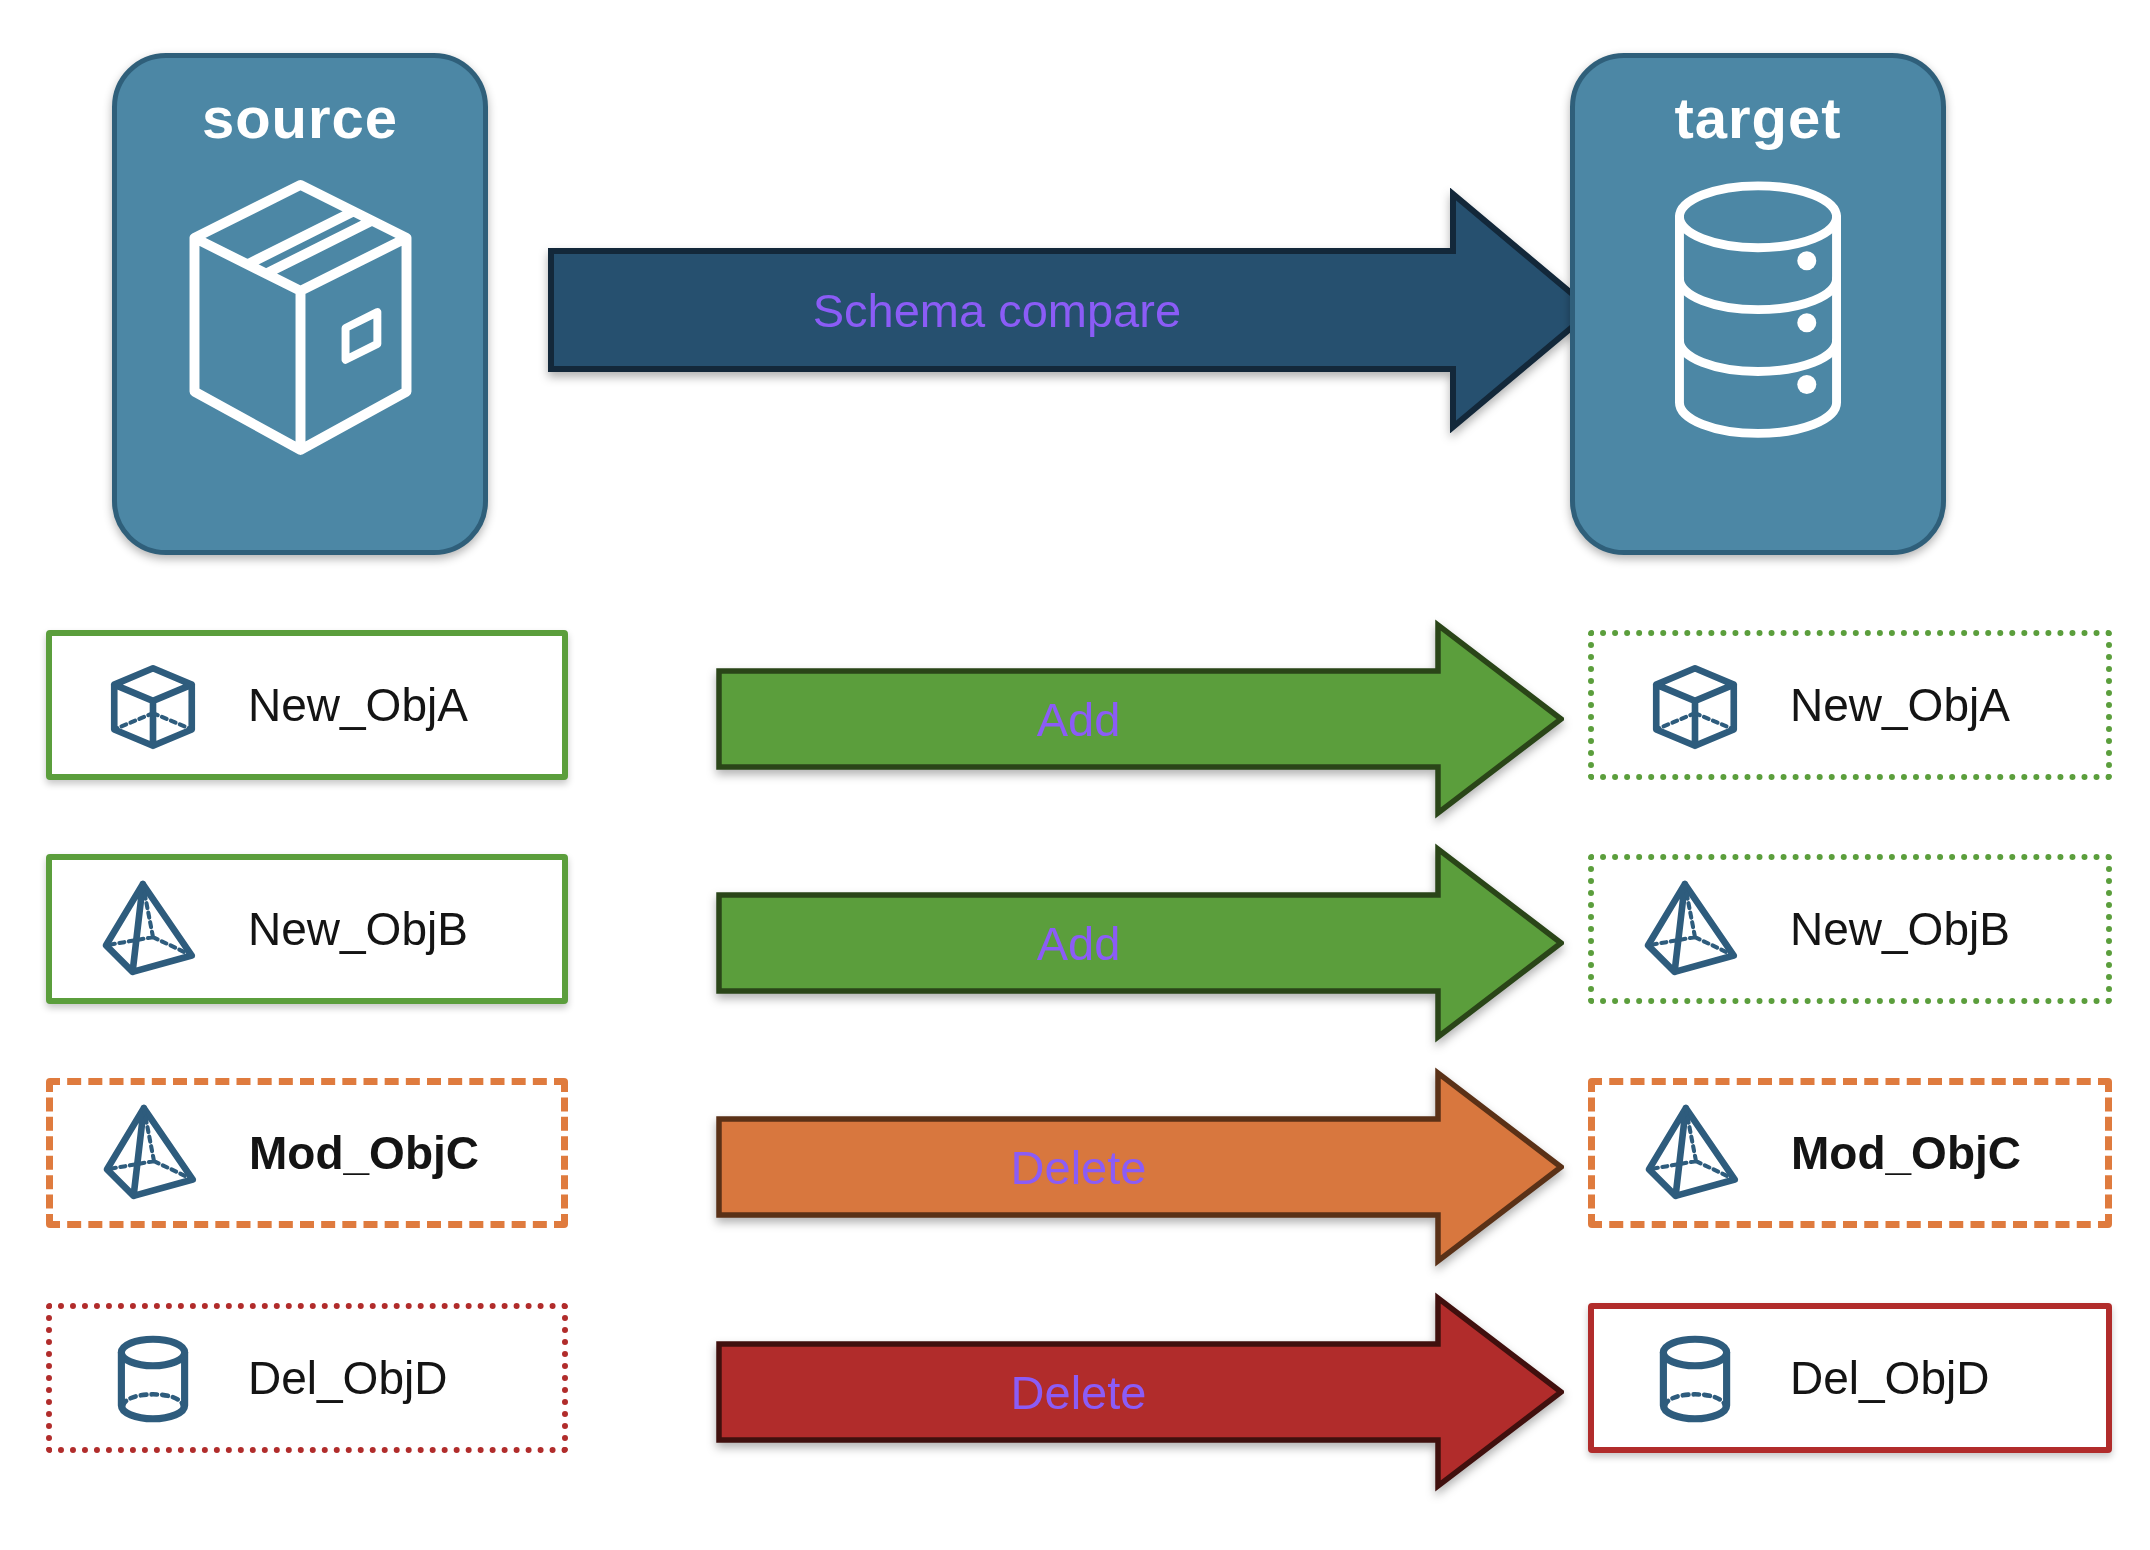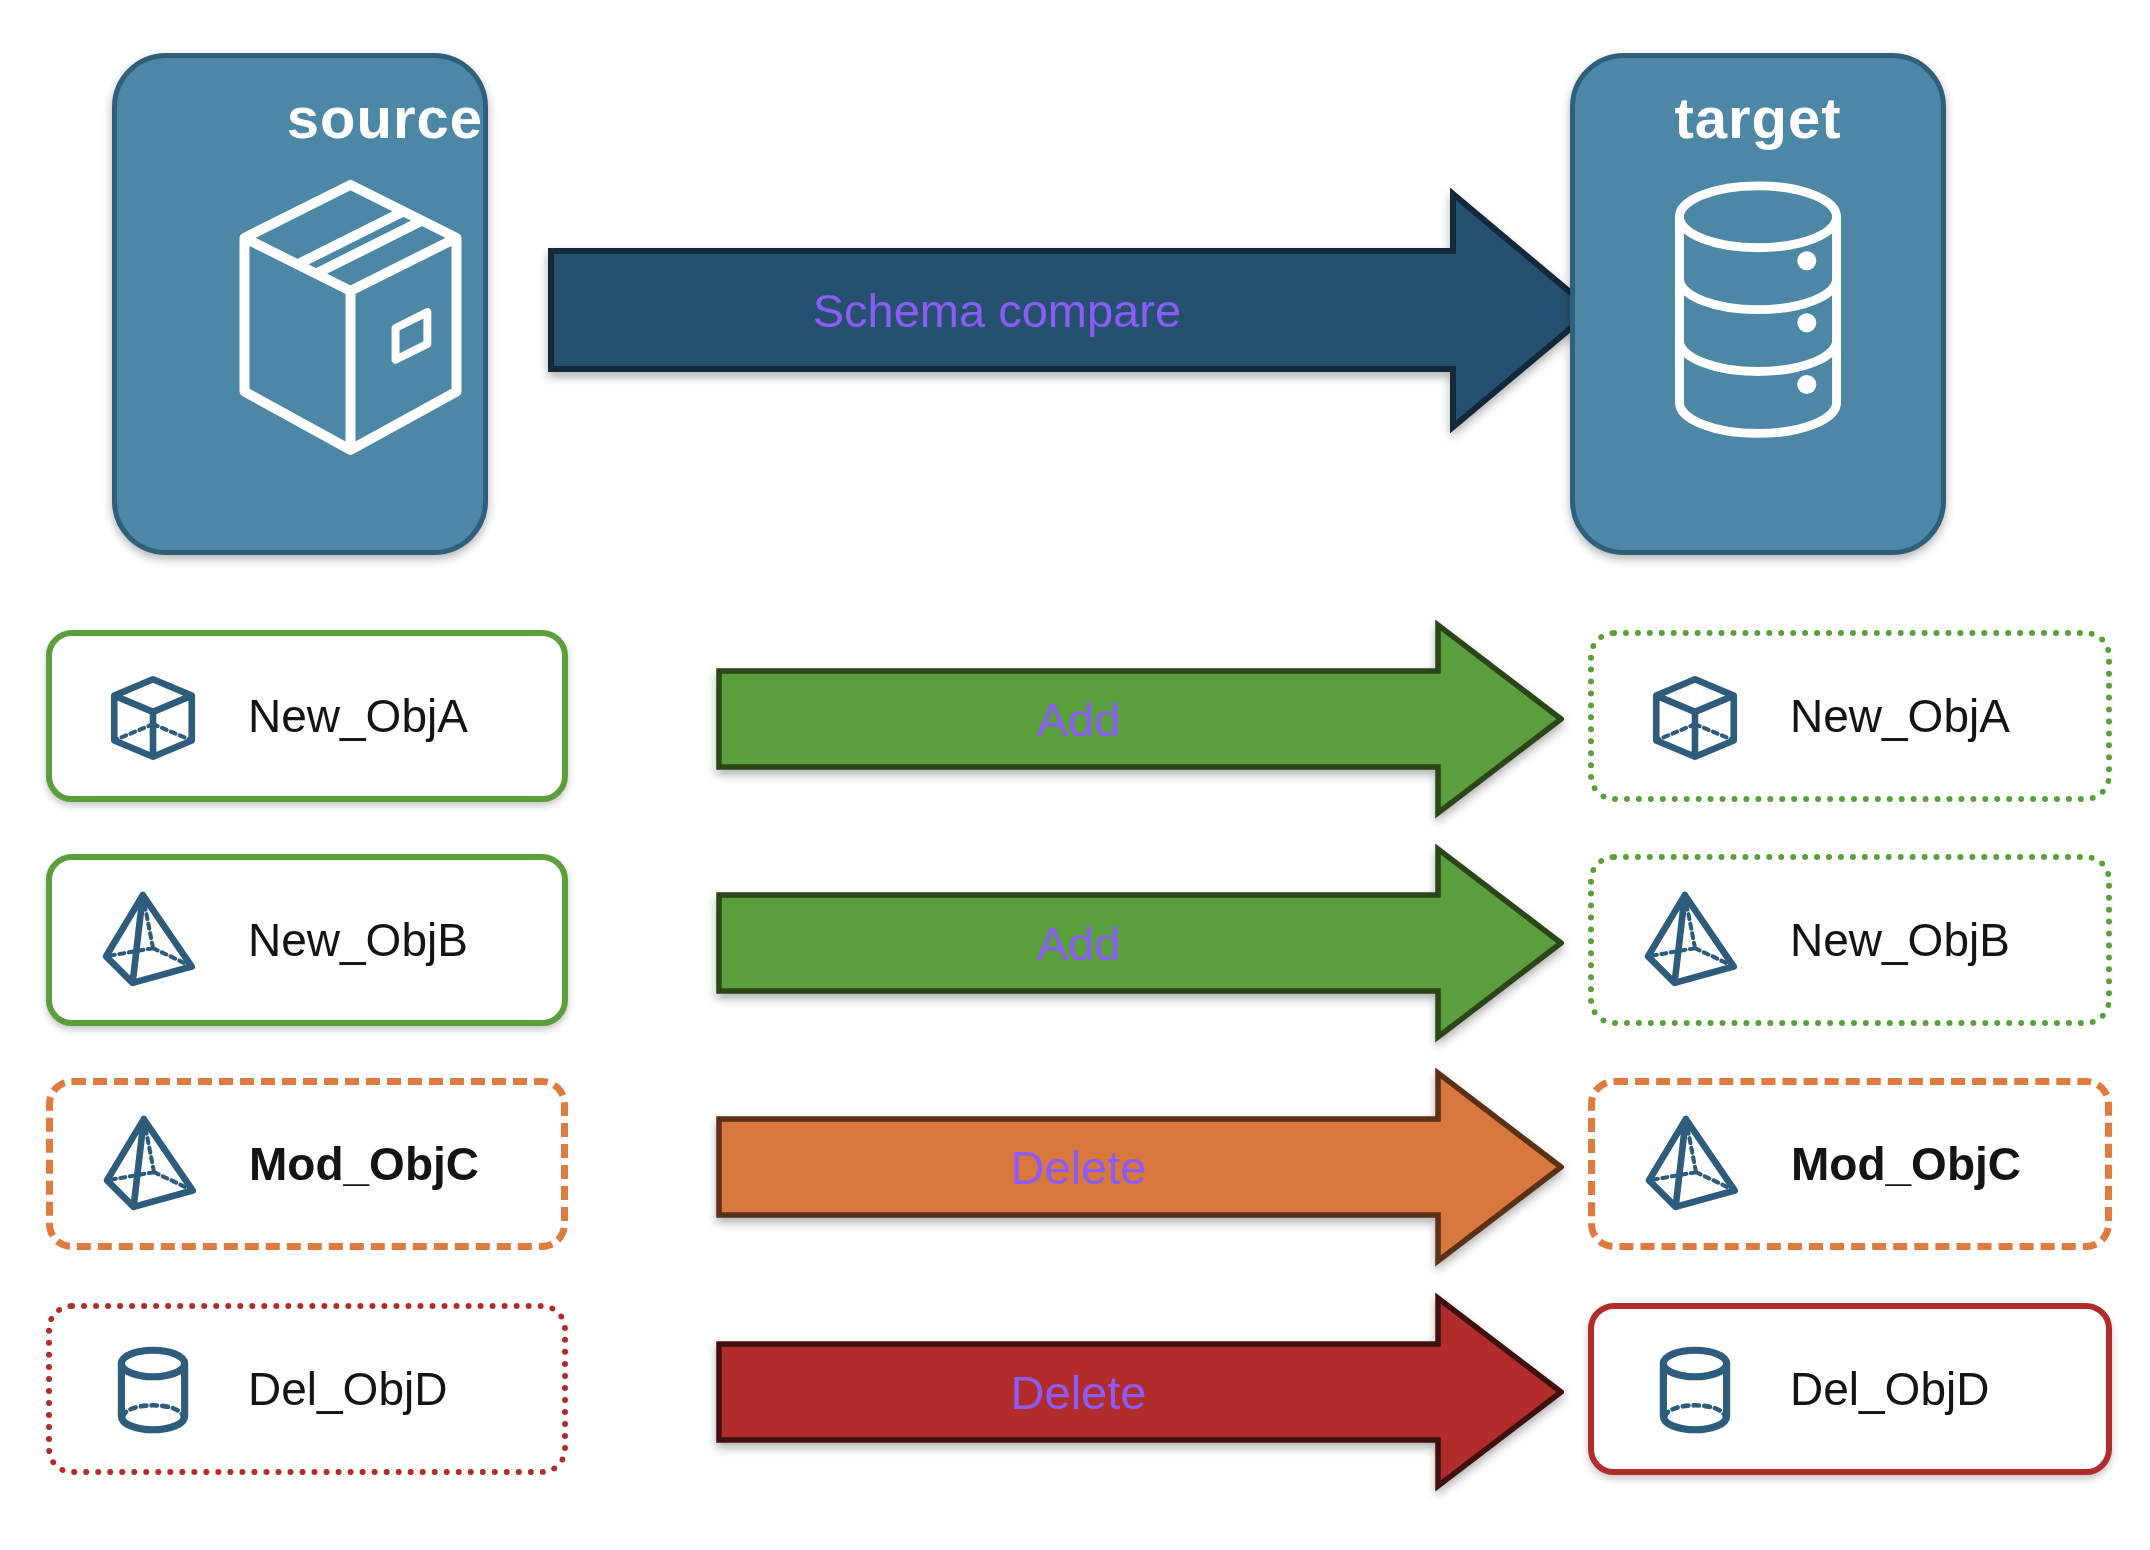--- a/index.html
+++ b/index.html
@@ -18,42 +18,42 @@
   
   .node-card{
     position:absolute;top:53px;width:376px;height:502px;
     background:var(--node-fill);
     border:5px solid var(--node-border);
     border-radius:54px;
     box-shadow:0 4px 10px rgba(0,0,0,.30);
     display:flex;flex-direction:column;align-items:center;
     box-sizing:border-box;
   }
-  #source-card{left:112px;align-items:flex-end;}
+  #source-card{left:112px;}
   #target-card{left:1570px;}
   .node-title{
     margin-top:26px;color:#ffffff;font-size:58px;font-weight:700;letter-spacing:1px;
   }
   .card-glyph{margin-top:18px;}
   
   .arrow-wrap{position:absolute;}
   .arrow-wrap svg{
     position:absolute;left:0;top:0;width:100%;height:100%;
     filter:drop-shadow(0 5px 5px rgba(0,0,0,.30));
   }
   .arrow-text{
     position:absolute;left:0;top:0;height:100%;width:85.5%;
     display:flex;align-items:center;justify-content:center;
     color:#8b5cf6;font-size:47px;
   }
   #compare-arrow{left:548px;top:188px;width:1050px;height:245px;}
   .row-arrow{left:716px;width:848px;height:200px;}
   
   .item{
-    position:absolute;height:172px;background:#ffffff;border-radius:26px;
+    position:absolute;height:150px;background:#ffffff;border-radius:4px;
     display:flex;align-items:center;box-sizing:border-box;
   }
   .item.left{left:46px;width:522px;}
   .item.right{left:1588px;width:524px;}
   .obj-icon{width:102px;height:102px;margin-left:50px;flex:0 0 auto;}
   .item-label{margin-left:44px;color:#141414;font-size:46px;}
   .bd-green-solid {border:6px solid var(--green); box-shadow:0 4px 7px rgba(0,0,0,.22);}
   .bd-green-dotted{border:6px dotted var(--green);}
   .bd-orange-dashed{border:7px dashed var(--orange);font-weight:bold;}
   .bd-red-dotted {border:6px dotted var(--red);}

